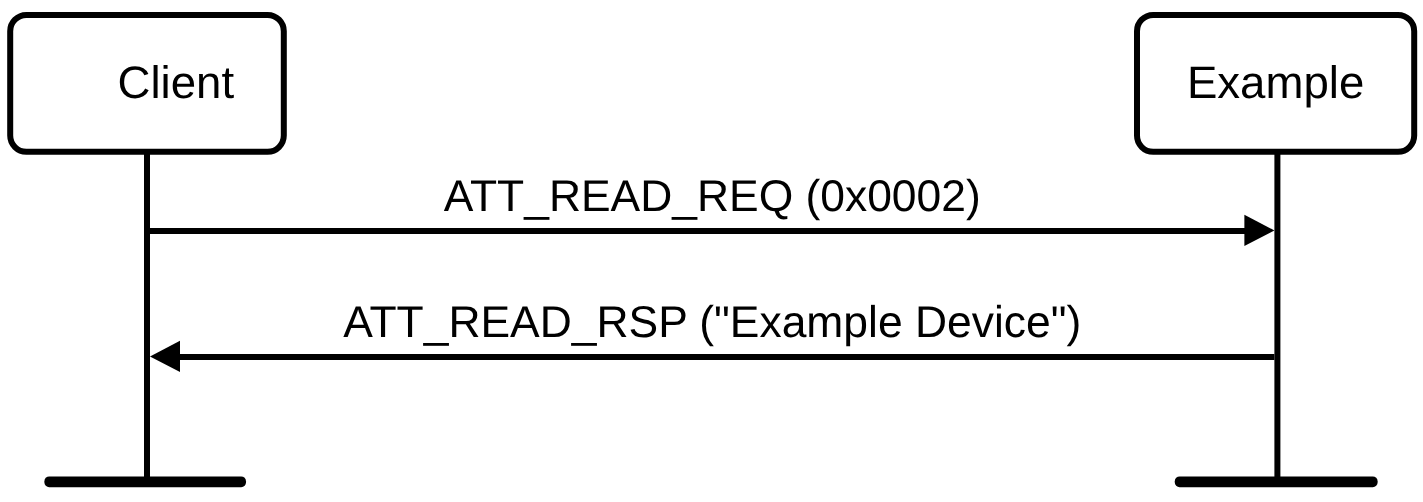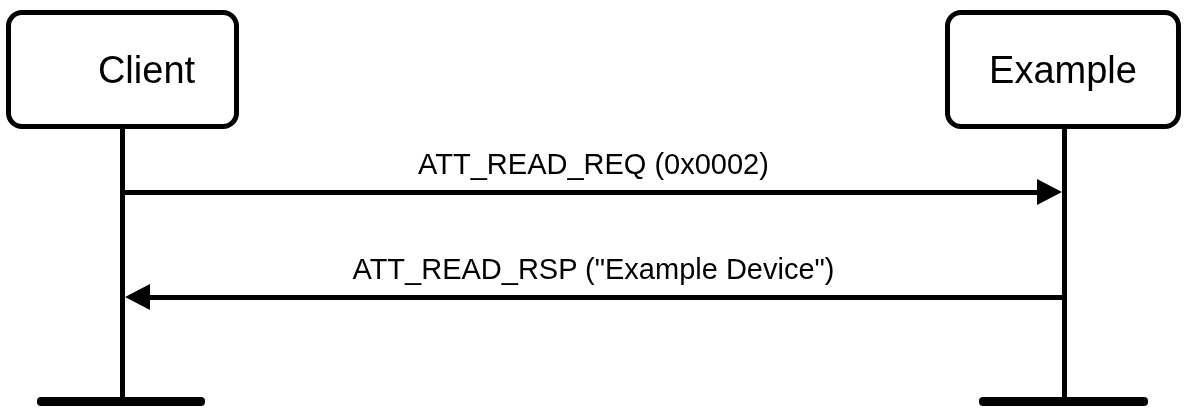--- a/index.html
+++ b/index.html
@@ -64,21 +64,21 @@
     height: 62px;
   }
   .message-req { top: 148px; }
   .message-rsp { top: 253px; }
   .msg-label {
     position: absolute;
     left: 0;
     right: 0;
     top: 0;
     text-align: center;
-    font-size: 29px;
+    font-size: 37px;
     line-height: 32px;
     white-space: nowrap;
   }
   .msg-line {
     position: absolute;
     top: 42px;
     height: 5px;
     background: #000000;
   }
   .msg-line-right { left: 0;  right: 20px; }

